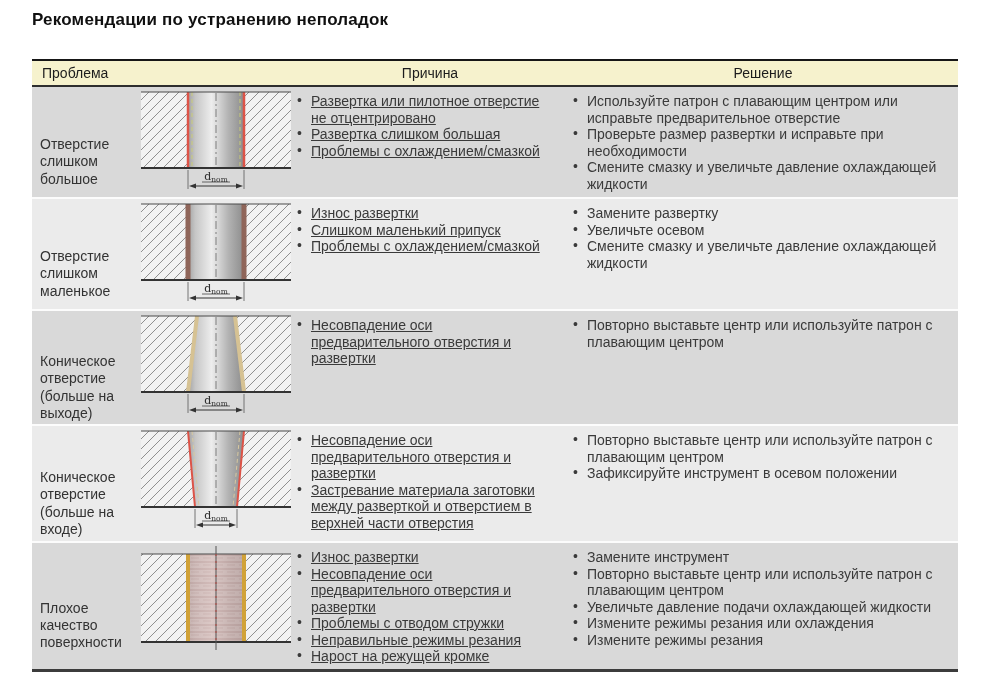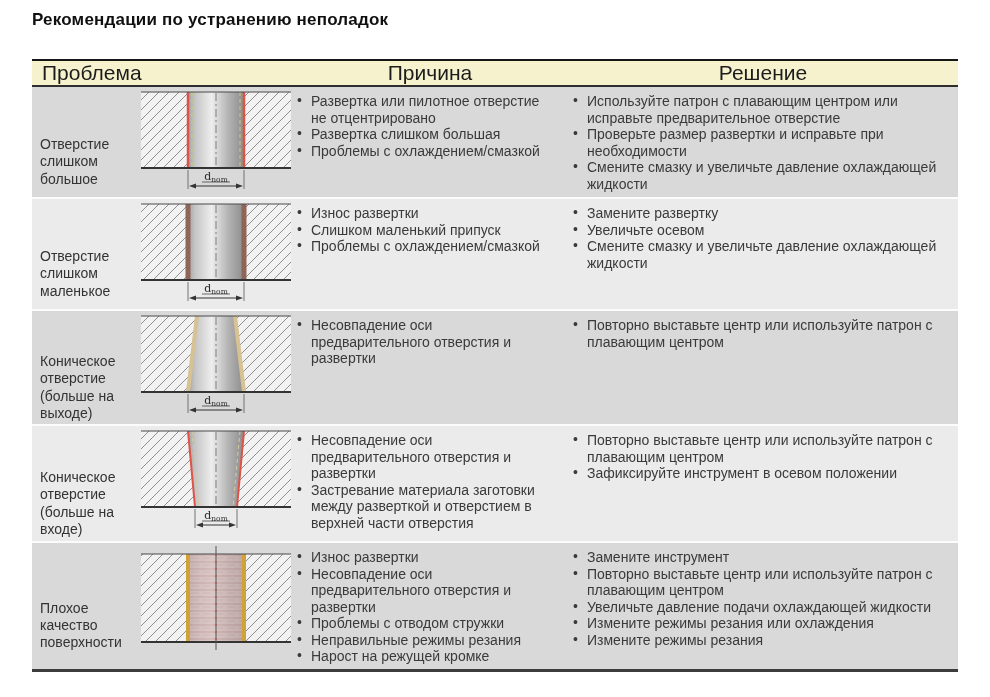--- a/index.html
+++ b/index.html
@@ -2,40 +2,40 @@
 <html><head>
 <meta charset="utf-8">
 <style>
   html,body{margin:0;padding:0;background:#fff;}
   body{width:990px;height:697px;overflow:hidden;font-family:"Liberation Sans","DejaVu Sans",sans-serif;}
   .page{position:relative;width:990px;height:648px;background:#ffffff;}
   .title{margin:0;padding:10px 0 0 32px;font-size:17px;font-weight:bold;color:#101010;letter-spacing:.2px;}
   .table{margin:29px 32px 0 32px;border-bottom:3px solid #3c3c3c;}
   .thead{display:grid;grid-template-columns:260px 276px 1fr;height:24px;align-items:center;
          background:#f6f2cd;border-top:2px solid #161616;border-bottom:2px solid #2e2e2e;
-         font-size:21px;color:#1c1c1c;}
+         font-size:14px;color:#1c1c1c;}
   .th-problem{padding-left:10px;}
   .th-cause,.th-solution{text-align:center;}
   .row{display:grid;grid-template-columns:108px 152px 276px 1fr;}
   .row.dark{background:#d9d9d9;}
   .row.light{background:#ebebeb;}
   .row + .row{border-top:2px solid #fcfcfc;}
   .row:nth-child(1){min-height:108px;}
   .row:nth-child(2){min-height:105px;}
   .row:nth-child(3){min-height:113px;}
   .row:nth-child(4){min-height:115px;}
   .row:nth-child(5){min-height:124px;}
   .problem-cell{display:flex;align-items:center;padding-left:8px;}
   .problem-label{font-size:14px;line-height:1.22;color:#333;max-width:97px;margin-top:40px;}
   .diagram-cell{display:flex;justify-content:center;align-items:flex-start;padding-top:3px;}
   .cell-list{padding:6px 4px 4px 2px;}
   ul.blist{list-style:none;margin:0;padding:0;font-size:14px;line-height:16.5px;color:#3a3a3a;}
   ul.blist li{position:relative;padding-left:17px;}
   ul.blist li::before{content:"\2022";position:absolute;left:3px;top:-1px;color:#3a3a3a;}
-  .causes ul.blist{max-width:252px;}
+  .causes ul.blist{max-width:252px;text-decoration:underline;}
   .solutions ul.blist{max-width:370px;}
 </style>
 </head>
 <body>
 
 <div class="page">
   <h1 class="title">Рекомендации по устранению неполадок</h1>
 
   <div class="table">
     <div class="thead">

